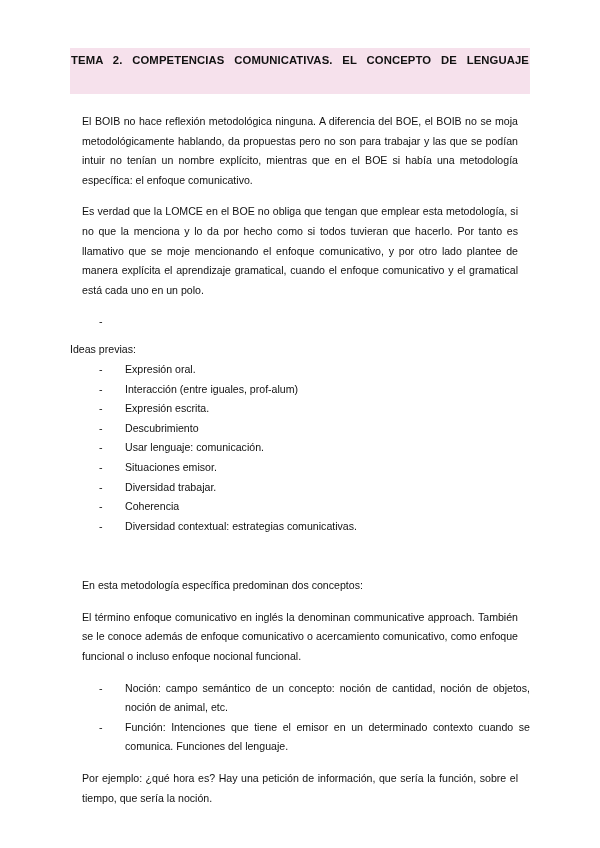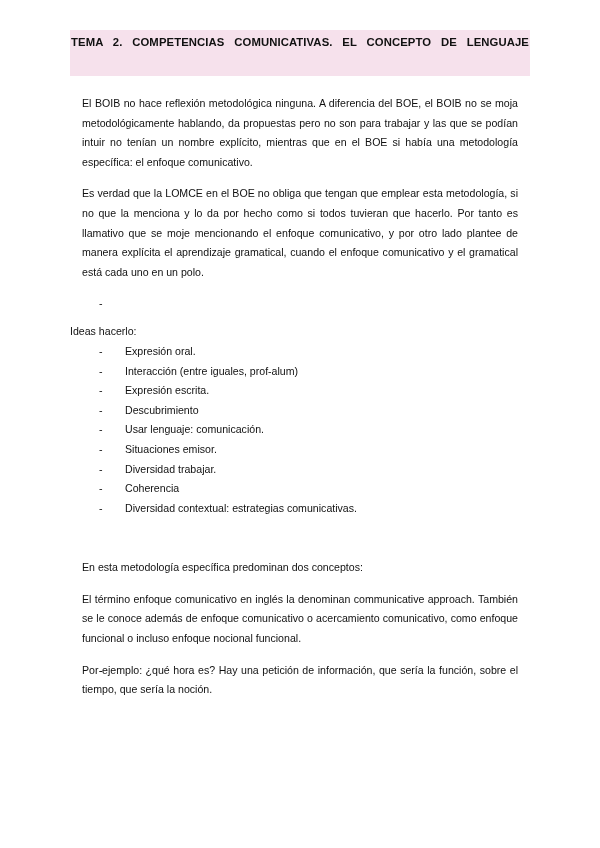--- a/index.html
+++ b/index.html
@@ -13,21 +13,21 @@
     font-family: "Liberation Sans", sans-serif;
     color: #111111;
     -webkit-font-smoothing: antialiased;
   }
   .page {
     position: relative;
     width: 600px;
     height: 848px;
     background: #ffffff;
     box-sizing: border-box;
-    padding: 30px 70px 40px 70px;
+    padding: 48px 70px 40px 70px;
   }
   .doc-title {
     font-size: 11.3px;
     font-weight: bold;
     line-height: 21px;
     letter-spacing: 0.1px;
     text-align: justify;
     text-justify: inter-word;
     margin: 0 0 18px 0;
     word-spacing: 1px;
@@ -105,21 +105,21 @@
 
   <ul class="dash-list">
     <li>
       <span class="dash">-</span>
     </li>
   </ul>
 
   <div class="gap-lg"></div>
 
 
-  <div class="plain-line">Ideas hacerlo:</div>
+  <div class="plain-line">Ideas previas:</div>
 
   <ul class="dash-list">
     <li>
       <span class="dash">-</span>
       <span>Expresión oral.</span>
     </li>
     <li>
       <span class="dash">-</span>
       <span>Interacción (entre iguales, prof-alum)</span>
     </li>
@@ -155,21 +155,23 @@
 
   <div class="gap-lg"></div>
 
   <p class="body-text">En esta metodología específica predominan dos conceptos:</p>
 
   <p class="body-text">El término enfoque comunicativo en inglés la denominan communicative approach. También se le conoce además de enfoque comunicativo o acercamiento comunicativo, como enfoque funcional o incluso enfoque nocional funcional.</p>
 
   <ul class="dash-list">
     <li>
       <span class="dash">-</span>
+      <span>Noción: campo semántico de un concepto: noción de cantidad, noción de objetos, noción de animal, etc.</span>
     </li>
     <li>
       <span class="dash">-</span>
+      <span>Función: Intenciones que tiene el emisor en un determinado contexto cuando se comunica. Funciones del lenguaje.</span>
     </li>
   </ul>
 
   <p class="body-text">Por ejemplo: ¿qué hora es? Hay una petición de información, que sería la función, sobre el tiempo, que sería la noción.</p>
 
 </div>
 
 </body></html>

